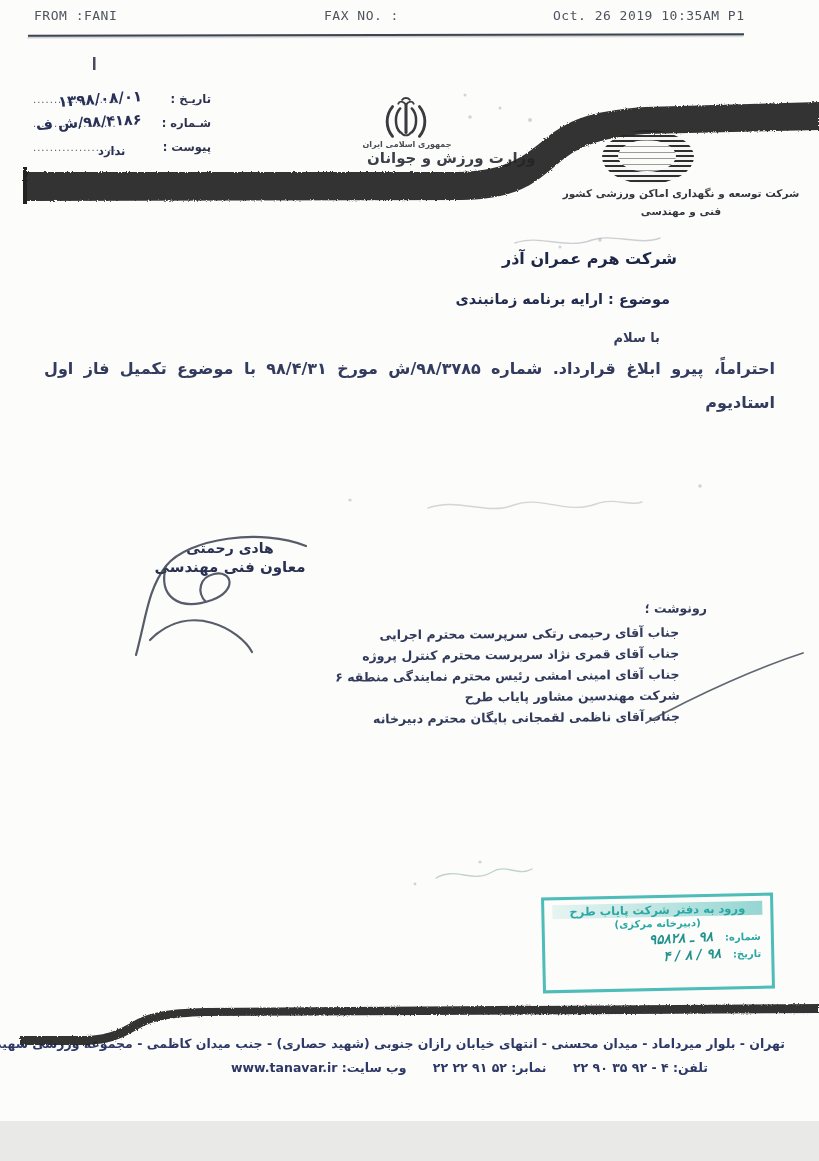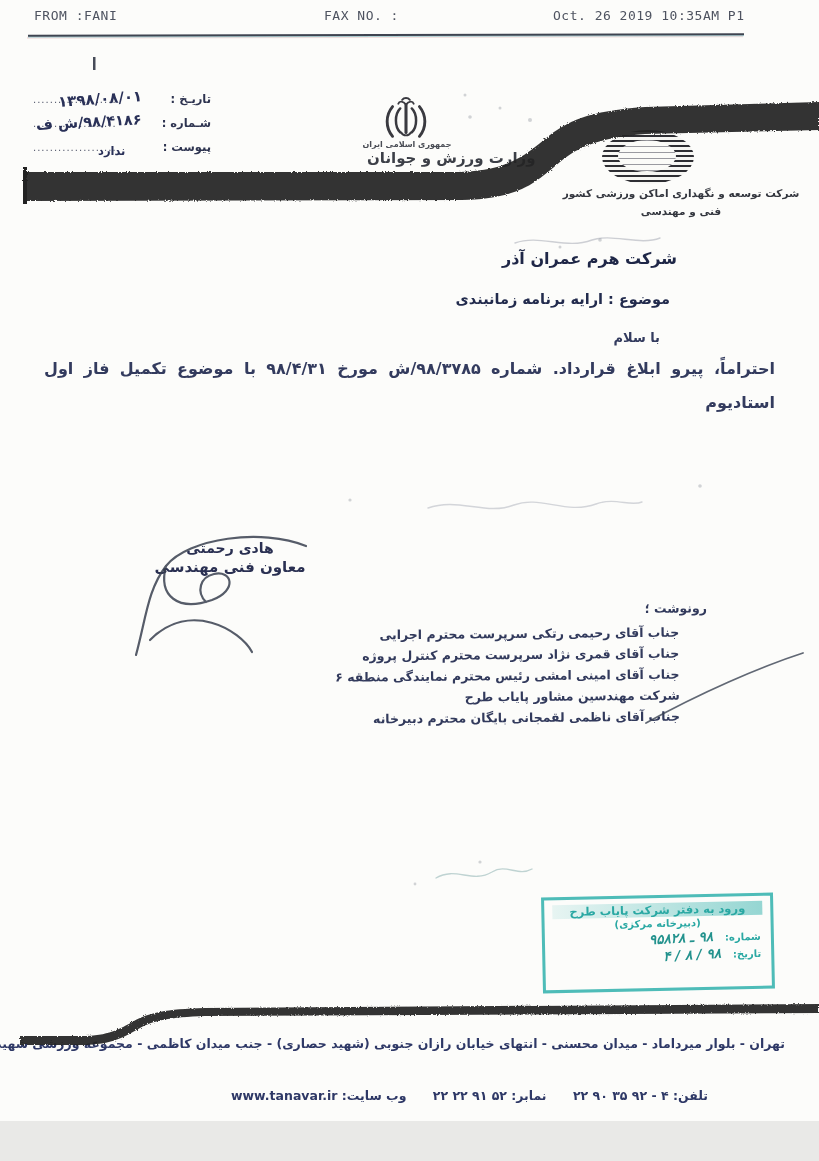--- a/index.html
+++ b/index.html
@@ -54,21 +54,21 @@
     background:linear-gradient(to left,rgba(47,176,171,.5),rgba(47,176,171,.1));white-space:nowrap;}
   .stamp-sub{text-align:center;font-size:10px;font-weight:600;margin-top:1px;}
   .stamp-row{display:flex;align-items:center;padding:0 10px;margin-top:1px;}
   .stamp-row .lbl{font-size:10px;font-weight:700;}
   .stamp-row .val{font-size:13.5px;font-weight:700;font-style:italic;margin-right:12px;
     transform:rotate(-2deg);letter-spacing:2px;color:#23928d;white-space:nowrap;}
   
   .footer-address{left:150px;right:34px;top:1036px;direction:rtl;text-align:center;
     font-size:12.5px;font-weight:700;color:#2e3866;white-space:nowrap;}
   .footer-contact{left:220px;right:100px;top:1060px;direction:rtl;text-align:center;
-    font-size:12.5px;font-weight:600;color:#2e3866;white-space:nowrap;margin-top:28px;}
+    font-size:12.5px;font-weight:600;color:#2e3866;white-space:nowrap;}
   .footer-contact .gap{margin-left:22px;}
   .site-url{font-weight:800;direction:ltr;unicode-bidi:embed;}
   
   .overlay{left:0;top:0;z-index:5;pointer-events:none;}
   .z2{z-index:2;}
 </style>
 </head>
 <body>
 
 <div class="page">

